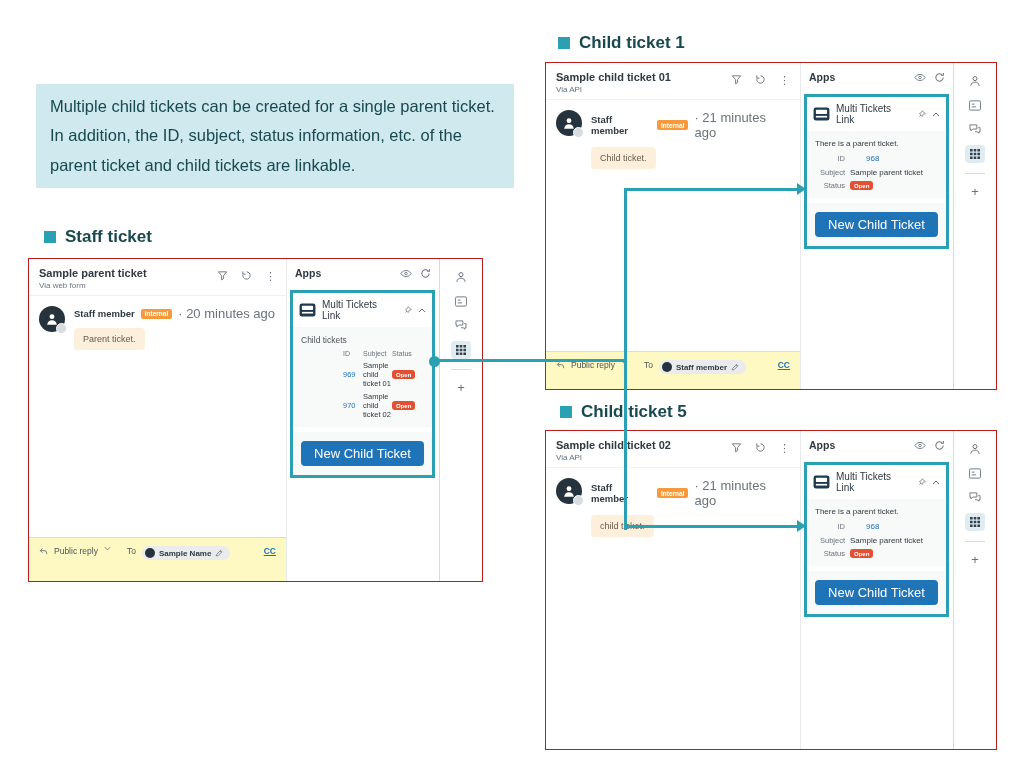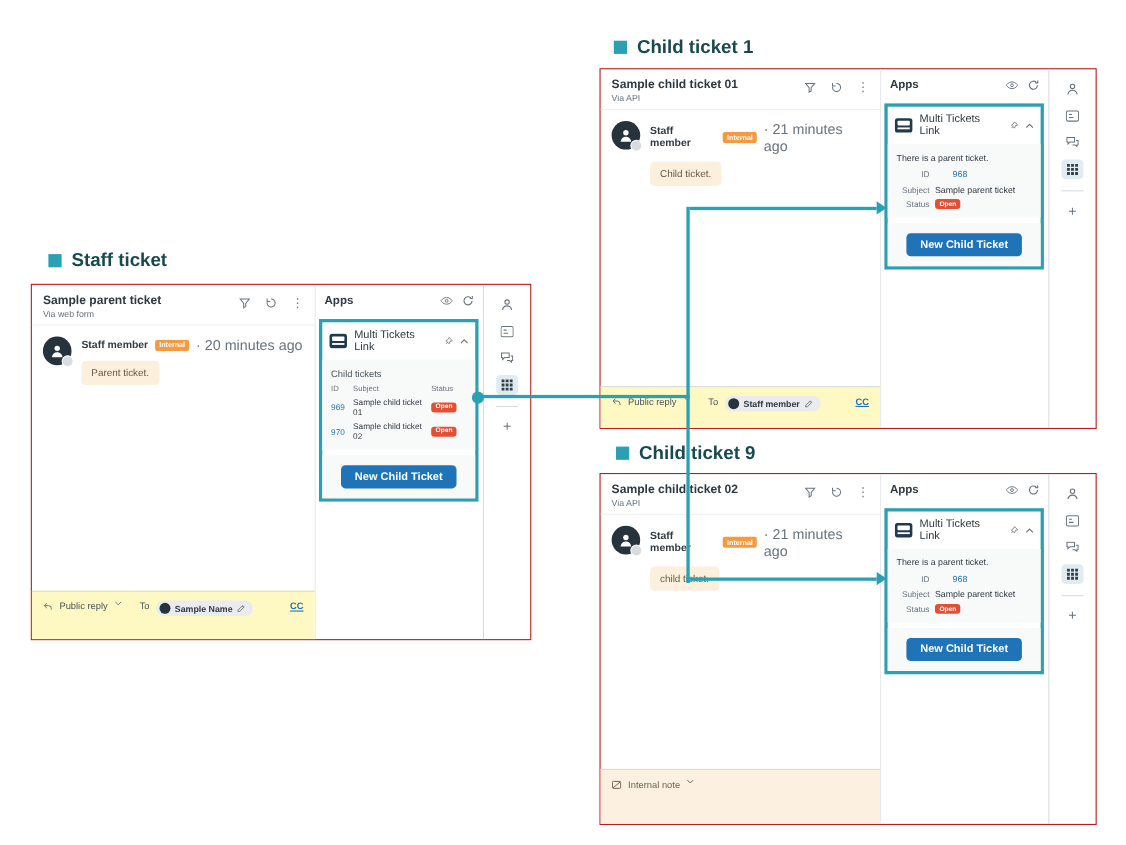--- a/index.html
+++ b/index.html
@@ -58,61 +58,64 @@
   .apps-head .hicons{display:flex;gap:8px;color:#68737d;align-items:center;}
   .card-hl{margin:6px 4px 0 3px;border:3px solid var(--accent,#2ba0b2);background:#fff;}
   .card-head{display:flex;align-items:center;gap:6px;padding:6px 6px;}
   .app-name{font-size:10px;color:#2f3941;flex:1;}
   .card-head .mini{color:#68737d;}
   .card-body{background:#f8f9f9;margin:0 0 5px;padding:8px 8px;}
   .ct-label{font-size:8.5px;color:#49545c;margin-bottom:5px;}
   .tbl-head,.tbl-row{display:flex;align-items:center;margin-bottom:4px;}
   .tbl-head{font-size:7px;color:#68737d;}
   .tbl-row{font-size:7.5px;}
-  .c-id{width:20px;flex:0 0 auto;}
+  .c-id{width:20px;flex:0 0 auto;margin-left:42px;}
   .c-sub{flex:1;}
   .c-st{width:32px;flex:0 0 auto;display:flex;}
   .tid{color:var(--link,#1f73b7);}
   .open-badge{background:var(--open,#e34f32);color:#fff;font-size:6px;font-weight:bold;
               padding:1.5px 4px;border-radius:3px;}
   .intro{font-size:8px;margin-bottom:6px;color:#2f3941;}
   .f-row{display:flex;align-items:center;margin-bottom:4.5px;font-size:7.5px;}
   .f-label{width:30px;text-align:right;margin-right:5px;color:#68737d;flex:0 0 auto;}
   .f-val{color:#2f3941;font-size:8px;}
   .f-val.link{color:var(--link,#1f73b7);padding-left:16px;}
   .card-btnrow{background:#f8f9f9;padding:9px 8px;display:flex;justify-content:center;}
   .btn-primary{background:var(--button,#1f73b7);color:#fff;border:none;border-radius:4px;
-               font-size:10px;font-weight:bold;padding:5px 13px;
+               font-size:13px;font-weight:normal;padding:5px 13px;
                font-family:"Liberation Sans",sans-serif;}
   
   .strip{width:42px;flex:0 0 auto;border-left:1px solid #d8dcde;display:flex;
          flex-direction:column;align-items:center;padding-top:12px;gap:13px;color:#68737d;}
   .strip .active{background:#e1ebf2;border-radius:4px;padding:3px 4px;color:#33414d;
                  display:flex;margin:-3px 0;}
   .strip .divider{width:20px;border-top:1px solid #d8dcde;height:0;}
   .strip .plus{font-size:13px;color:#68737d;line-height:10px;}
   svg{display:block;}
 </style>
 </head>
 <body>
 
 <div class="canvas">
 
+  <div class="info-box">
+    <span>Multiple child tickets can be created for a single parent ticket. In addition, the ID, subject, status information, etc. of the parent ticket and child tickets are linkable.</span>
+  </div>
 
   <div class="sec-heading" style="left:558px;top:33px;">
     <span class="bullet"></span>
     <span>Child ticket 1</span>
   </div>
   <div class="sec-heading" style="left:44px;top:227px;">
     <span class="bullet"></span>
     <span>Staff ticket</span>
   </div>
   <div class="sec-heading" style="left:560px;top:402px;">
     <span class="bullet"></span>
-    <span>Child ticket 9</span>
+    <span>Child ticket 5</span>
   </div>
 
   <div class="panel" style="left:28px;top:258px;width:455px;height:324px;">
     <div class="conv">
       <div class="conv-head">
         <div>
           <div class="t-title">Sample parent ticket</div>
           <div class="t-via">Via web form</div>
         </div>
         <div class="head-icons">
@@ -459,34 +462,20 @@
           <div>
             <div class="author-row">
               <span class="author">Staff member</span>
               <span class="badge-internal">Internal</span>
               <span class="time">· 21 minutes ago</span>
             </div>
             <div class="bubble">child ticket.</div>
           </div>
         </div>
       </div>
-      <div class="conv-footer note" style="height:50px;align-items:flex-start;">
-        <span style="margin-top:1px;">
-            <svg width="9" height="9" viewBox="0 0 10 10">
-              <rect x="0.8" y="1.5" width="8.4" height="7" rx="1" fill="none" stroke="#6b6257" stroke-width="1"></rect>
-              <path d="M1.5 8L8.5 2.2" stroke="#6b6257" stroke-width="1"></path>
-            </svg>
-          </span>
-        <span>Internal note</span>
-        <span>
-            <svg width="7" height="5" viewBox="0 0 8 5">
-              <path d="M1 1l3 3 3-3" fill="none" stroke="#6b6257" stroke-width="1"></path>
-            </svg>
-          </span>
-      </div>
     </div>
     <div class="apps-col">
       <div class="apps-head">
         <span class="apps-title">Apps</span>
         <span class="hicons">
           <span>
               <svg width="12" height="9" viewBox="0 0 14 10">
                 <path d="M1 5s2.2-3.6 6-3.6S13 5 13 5s-2.2 3.6-6 3.6S1 5 1 5z" fill="none" stroke="currentColor" stroke-width="1"></path>
                 <circle cx="7" cy="5" r="1.5" fill="none" stroke="currentColor" stroke-width="1"></circle>
               </svg>

